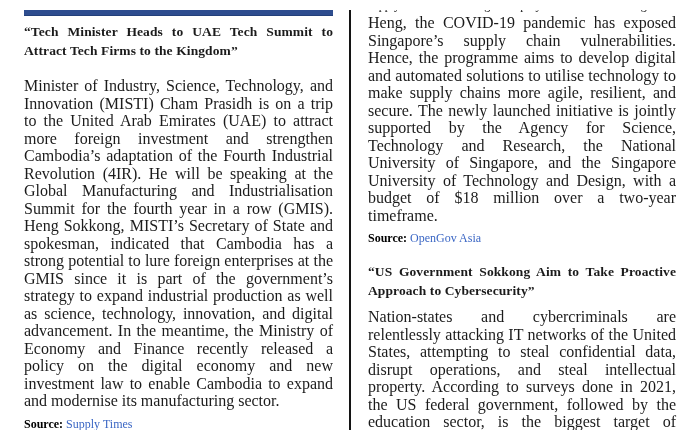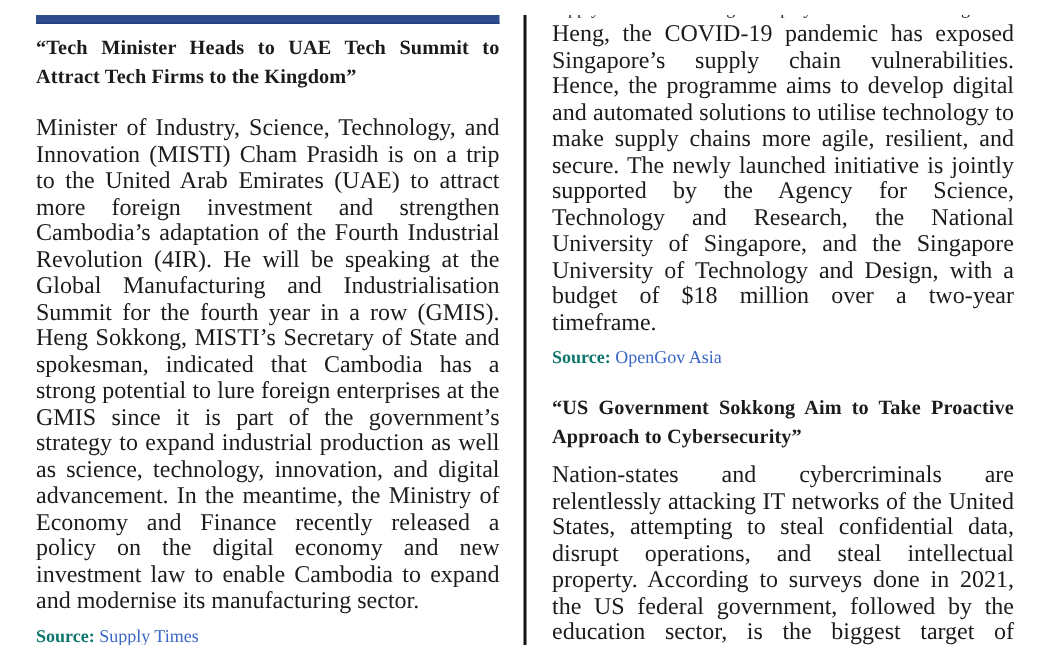--- a/index.html
+++ b/index.html
@@ -64,21 +64,21 @@
   .p-left1  { margin-top: 17px; }
   .p-right1 { margin-top: 0; }
   .p-right2 { margin-top: 8px; }
   .source-line {
     font-size: 12px;
     line-height: 17px;
     margin-top: 6px;
   }
   .source-label {
     font-weight: bold;
-    color: #0f766e;
+    color: #000000;
     text-align: center;
   }
   .source-link {
     color: #3a66c4;
     cursor: pointer;
   }
   .section-banner {
     margin-top: 14px;
     height: 19px;
     background: #2e4d8f;

